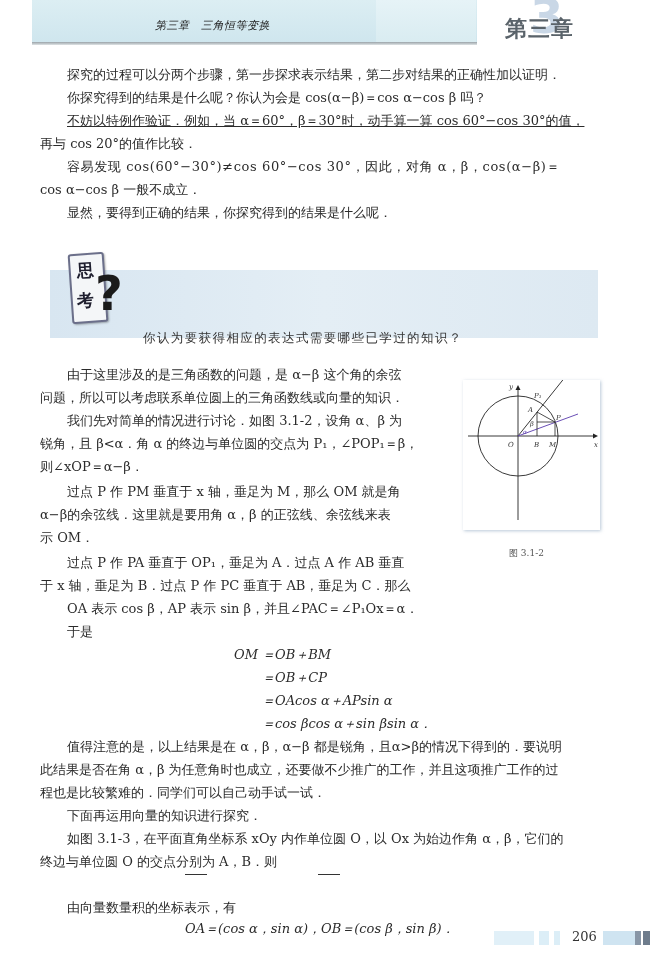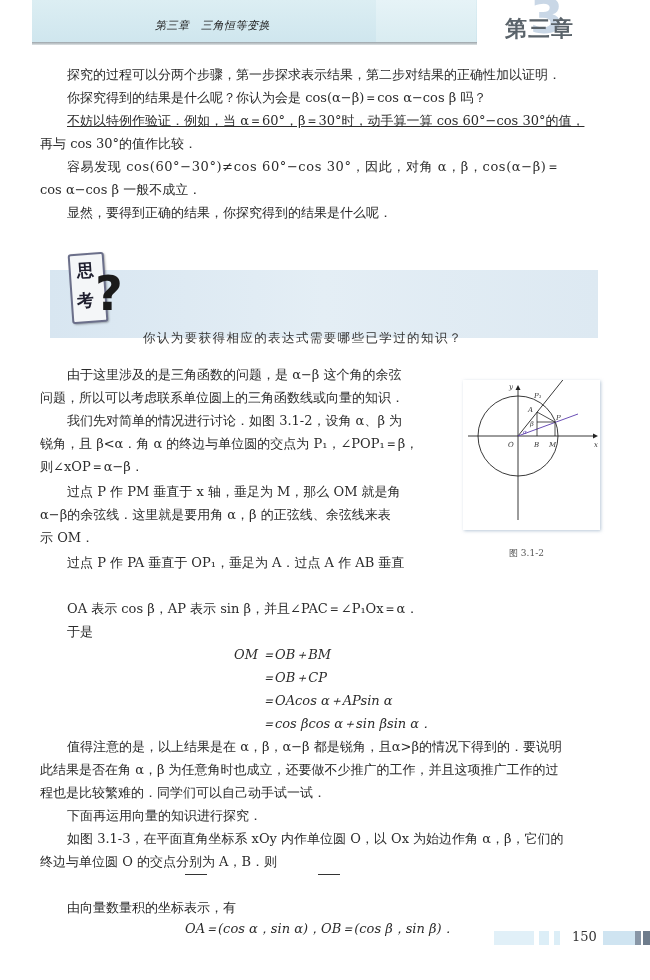--- a/index.html
+++ b/index.html
@@ -92,21 +92,21 @@
   <div class="header-band"></div>
   <div class="header-band-right"></div>
   <div class="header-shadow"></div>
   <div class="header-title">第三章　三角恒等变换</div>
   <div class="chapter-num">3</div>
   <div class="chapter-label">第三章</div>
 
   <div class="line" style="left:67px;top:67px;">探究的过程可以分两个步骤，第一步探求表示结果，第二步对结果的正确性加以证明．</div>
   <div class="line" style="left:67px;top:90px;">你探究得到的结果是什么呢？你认为会是 cos(α−β)＝cos α−cos β 吗？</div>
   <div class="line" style="left:67px;top:113px;text-decoration:underline;">不妨以特例作验证．例如，当 α＝60°，β＝30°时，动手算一算 cos 60°−cos 30°的值，</div>
-  <div class="line" style="left:40px;top:136px;">再与 cos 30°的值作比较．</div>
+  <div class="line" style="left:40px;top:136px;">再与 cos 20°的值作比较．</div>
 
   <div class="line" style="left:67px;top:159px;letter-spacing:0.6px;">容易发现 cos(60°−30°)≠cos 60°−cos 30°，因此，对角 α，β，cos(α−β)＝</div>
   <div class="line" style="left:40px;top:182px;">cos α−cos β 一般不成立．</div>
 
   <div class="line" style="left:67px;top:205px;">显然，要得到正确的结果，你探究得到的结果是什么呢．</div>
 
   <div class="think-box"></div>
   <div class="think-card">
     <span class="think-char" style="left:6px;top:4px;">思</span>
     <span class="think-char" style="left:4px;top:34px;">考</span>
@@ -119,20 +119,21 @@
 
   <div class="line" style="left:67px;top:413px;">我们先对简单的情况进行讨论．如图 3.1-2，设角 α、β 为</div>
   <div class="line" style="left:40px;top:436px;">锐角，且 β&lt;α．角 α 的终边与单位圆的交点为 P₁，∠POP₁＝β，</div>
   <div class="line" style="left:40px;top:459px;">则∠xOP＝α−β．</div>
 
   <div class="line" style="left:67px;top:484px;">过点 P 作 PM 垂直于 x 轴，垂足为 M，那么 OM 就是角</div>
   <div class="line" style="left:40px;top:507px;">α−β的余弦线．这里就是要用角 α，β 的正弦线、余弦线来表</div>
   <div class="line" style="left:40px;top:530px;">示 OM．</div>
 
   <div class="line" style="left:67px;top:555px;">过点 P 作 PA 垂直于 OP₁，垂足为 A．过点 A 作 AB 垂直</div>
+  <div class="line" style="left:40px;top:578px;">于 x 轴，垂足为 B．过点 P 作 PC 垂直于 AB，垂足为 C．那么</div>
   <div class="line" style="left:67px;top:601px;">OA 表示 cos β，AP 表示 sin β，并且∠PAC＝∠P₁Ox＝α．</div>
   <div class="line" style="left:67px;top:624px;">于是</div>
 
   <div class="line math" style="left:234px;top:647px;">OM</div>
   <div class="line math" style="left:262px;top:647px;">＝OB＋BM</div>
   <div class="line math" style="left:262px;top:670px;">＝OB＋CP</div>
   <div class="line math" style="left:262px;top:693px;">＝OAcos α＋APsin α</div>
   <div class="line math" style="left:262px;top:716px;">＝cos βcos α＋sin βsin α．</div>
 
   <div class="line" style="left:67px;top:739px;">值得注意的是，以上结果是在 α，β，α−β 都是锐角，且α&gt;β的情况下得到的．要说明</div>
@@ -180,18 +181,18 @@
       <text x="71" y="18" font-size="7" font-style="italic" fill="#333">P₁</text>
       <text x="67" y="46" font-size="6.5" font-style="italic" fill="#333">β</text>
       <text x="60" y="54" font-size="6" font-style="italic" fill="#6a4fb5">α</text>
     </svg>
   </div>
   <div class="figure-caption">图 3.1-2</div>
 
   <div class="footer-blocks" style="left:494px;width:40px;background:#e1f0f8;"></div>
   <div class="footer-blocks" style="left:539px;width:10px;background:#dceef7;"></div>
   <div class="footer-blocks" style="left:554px;width:6px;background:#dceef7;"></div>
-  <div class="page-num">150</div>
+  <div class="page-num">206</div>
   <div class="footer-blocks" style="left:603px;width:32px;background:#cfe4f1;"></div>
   <div class="footer-blocks" style="left:635px;width:6px;background:#8896a6;"></div>
   <div class="footer-blocks" style="left:643px;width:7px;background:#6e7c8c;"></div>
 
 </div>
 
 </body></html>

